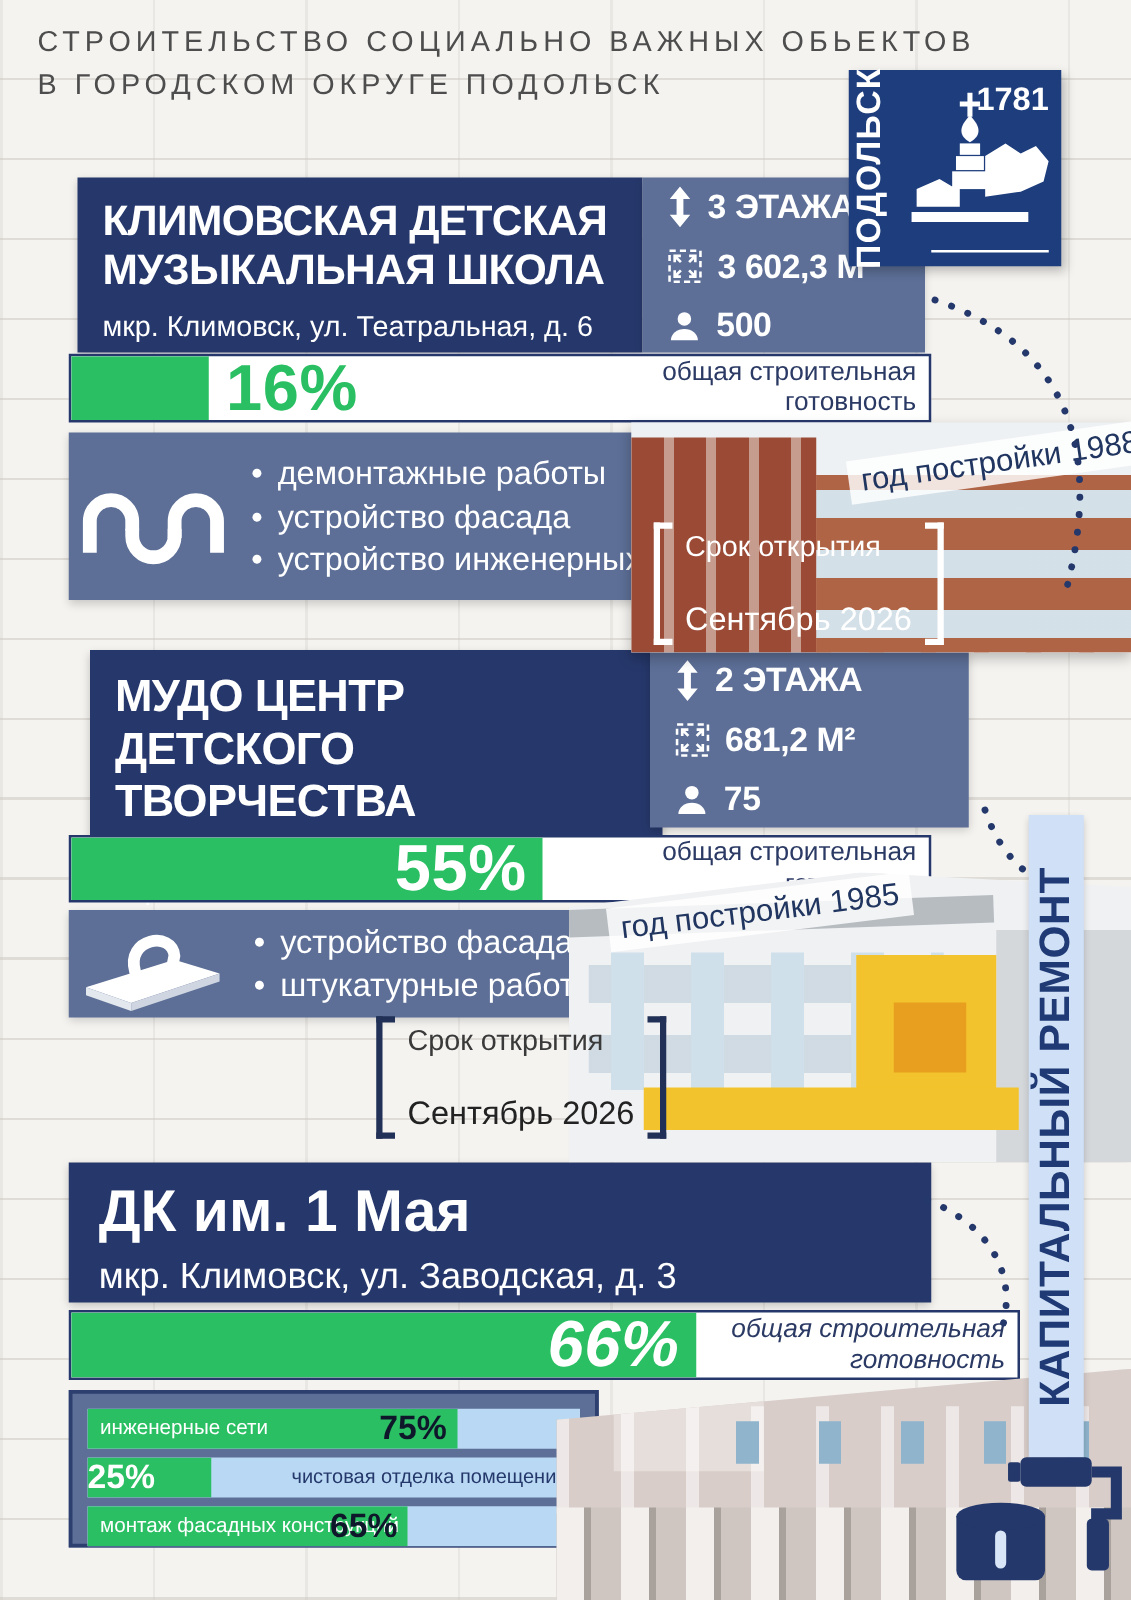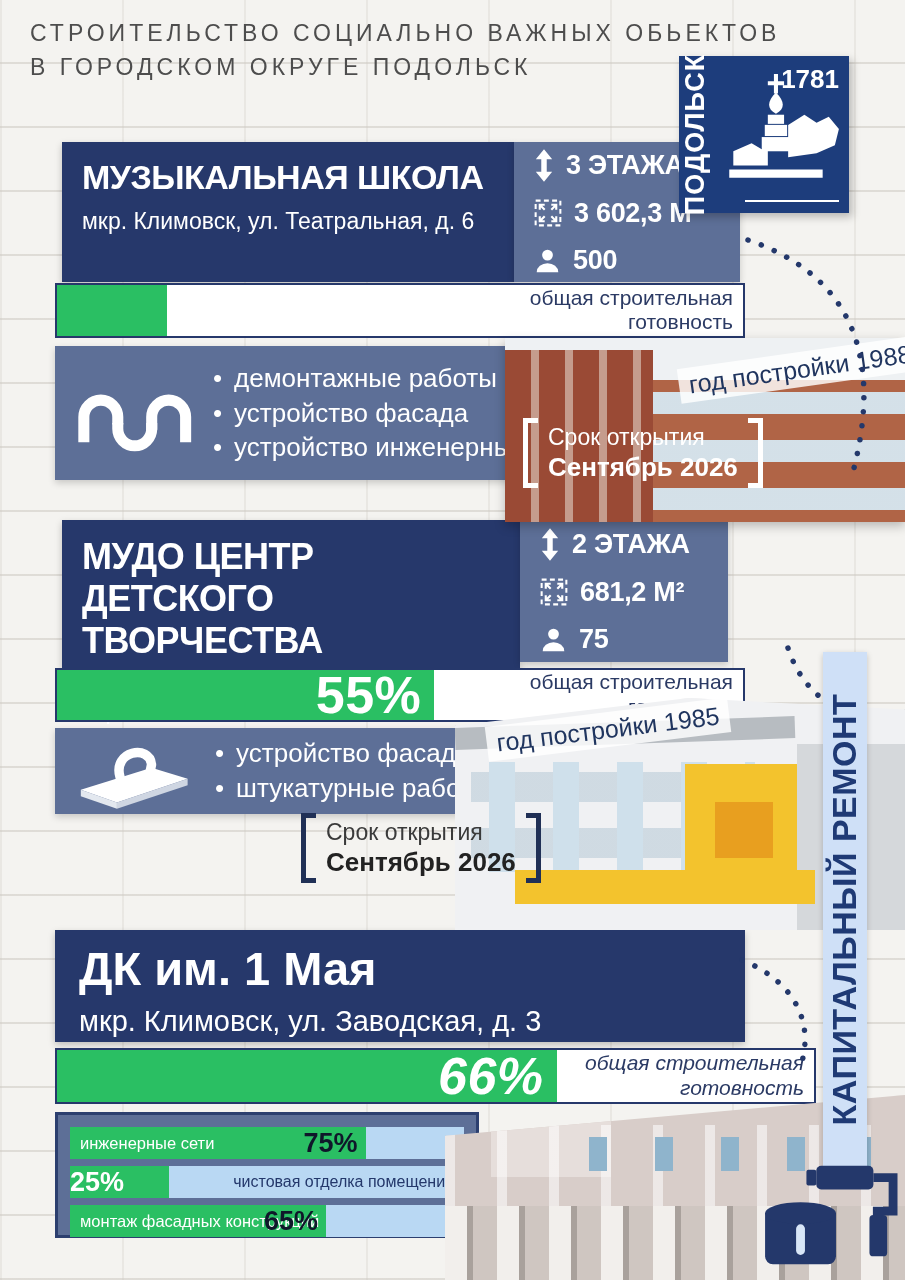--- a/index.html
+++ b/index.html
@@ -31,58 +31,58 @@
   .tblock .addr{font-weight:500;}
   .stats{position:absolute;background:var(--slate);color:#fff;z-index:1;display:flex;flex-direction:column;justify-content:center;gap:16px;padding-left:20px;box-shadow:0 3px 7px rgba(0,0,0,.18);}
   .stat{display:flex;align-items:center;gap:12px;font-weight:700;font-size:27px;letter-spacing:-.3px;}
   .stat svg{flex:0 0 auto;}
   .prow{position:absolute;background:#fff;border:2px solid var(--navy);z-index:1;display:flex;align-items:center;overflow:hidden;}
   .pfill{height:100%;background:var(--green);position:relative;flex:0 0 auto;text-align:right;}
   .pct-out{color:var(--green);font-weight:700;font-size:52px;margin-left:14px;letter-spacing:.5px;}
   .pct-in{position:absolute;right:13px;top:50%;transform:translateY(-50%);color:#fff;font-weight:700;font-size:52px;letter-spacing:.5px;}
   .ready{position:absolute;right:10px;top:50%;transform:translateY(-50%);text-align:right;color:var(--ink);
          font-size:21px;line-height:1.18;font-weight:500;z-index:1;}
-  .works{position:absolute;background:var(--slate);z-index:1;display:flex;align-items:center;padding-left:20px;box-shadow:0 3px 7px rgba(0,0,0,.18);}
+  .works{position:absolute;background:var(--slate);z-index:1;display:flex;align-items:center;padding-left:8px;box-shadow:0 3px 7px rgba(0,0,0,.18);}
   .works ul{list-style:none;margin-left:20px;}
   .works li{display:flex;color:#fff;font-size:26px;line-height:1.34;font-weight:500;}
   .works li::before{content:"•";margin-right:12px;}
   .photo{position:absolute;overflow:hidden;z-index:2;box-shadow:0 4px 10px rgba(0,0,0,.25);}
   .yearstrip{position:absolute;z-index:4;color:#20355f;font-size:25px;font-weight:500;text-align:center;
              background:rgba(255,255,255,.82);padding:3px 10px;white-space:nowrap;}
   .opening{position:absolute;z-index:4;display:flex;align-items:stretch;}
   .opening .br{width:15px;border:5px solid #fff;}
   .opening .br.l{border-right:none;}
   .opening .br.r{border-left:none;}
   .opening .mid{padding:5px 10px;text-align:left;}
   .opening .ol1{font-size:23px;line-height:1.25;color:#fff;font-weight:500;}
-  .opening .ol2{font-size:26px;font-weight:700;color:#fff;}
+  .opening .ol2{font-size:26px;font-weight:400;color:#fff;margin-top:28px;}
   .opening.dark .br{border-color:#203056;}
   .opening.dark .ol1{color:#3a3a3a;}
   .opening.dark .ol2{color:#222;}
   
   .c1-title{left:62px;top:142px;width:452px;height:140px;padding:16px 0 0 20px;}
   .c1-title .t{font-size:34px;}
   .c1-title .addr{font-size:23px;margin-top:11px;}
   .c1-stats{left:514px;top:142px;width:226px;height:140px;}
   .c1-prow{left:55px;top:283px;width:690px;height:55px;}
   .c1-works{left:55px;top:346px;width:690px;height:134px;}
   .ph1{left:505px;top:338px;width:400px;height:184px;background:#eef1f3;}
   .ph1 .tower{position:absolute;left:0;top:12px;width:148px;bottom:0;
       background:repeating-linear-gradient(90deg,#9a4a35 0 26px,#c59c8d 26px 34px);}
   .ph1 .main{position:absolute;left:148px;top:42px;right:0;bottom:0;background:#b06446;
       background-image:
         repeating-linear-gradient(0deg, transparent 0 12px, rgba(214,231,241,.95) 12px 34px, transparent 34px 48px),
         repeating-linear-gradient(90deg, rgba(176,100,70,1) 0 12px, transparent 12px 42px);}
   .y1{left:678px;top:352px;transform:rotate(-8deg);}
   .o1{left:523px;top:418px;}
   
-  .c2-title{left:62px;top:520px;width:458px;height:181px;padding:16px 0 0 20px;}
+  .c2-title{left:72px;top:520px;width:458px;height:181px;padding:16px 0 0 20px;}
   .c2-title .t{font-size:36px;}
   .c2-title .addr{font-size:23.5px;margin-top:10px;}
-  .c2-stats{left:520px;top:520px;width:208px;height:142px;}
+  .c2-stats{left:520px;top:520px;width:255px;height:142px;}
   .c2-prow{left:55px;top:668px;width:690px;height:54px;}
   .c2-works{left:55px;top:728px;width:690px;height:86px;}
   .ph2{left:455px;top:698px;width:450px;height:232px;background:#f0f1f3;
        clip-path:polygon(0 12%,52% 0,100% 5%,100% 100%,0 100%);}
   .ph2 .roof{position:absolute;top:24px;left:0;right:110px;height:22px;background:#b7bcc1;transform:rotate(-2deg);}
   .ph2 .win{position:absolute;left:16px;top:64px;right:150px;height:110px;
       background:repeating-linear-gradient(90deg,transparent 0 18px,#cfe0eb 18px 44px,transparent 44px 64px),
                  repeating-linear-gradient(0deg,transparent 0 14px,rgba(175,196,210,.5) 14px 44px,transparent 44px 56px);}
   .ph2 .yel{position:absolute;right:108px;top:66px;width:112px;height:132px;background:#f3c32d;}
   .ph2 .yel-in{position:absolute;right:132px;top:104px;width:58px;height:56px;background:#e89f1f;}
@@ -144,20 +144,21 @@
         <path d="M74 52 l16 -10 l12 8 l12 -6 l10 12 l-4 16 l-18 8 l-28 4 z"></path>
         <path d="M20 78 l18 -8 l10 6 l6 -4 v20 h-34 z"></path>
         <path d="M16 96 h92 v8 h-92 z"></path>
       </g>
     </svg>
     <div class="logo-line"></div>
   </div>
 
   <div class="tblock c1-title">
     <div class="t">
+      <div>КЛИМОВСКАЯ ДЕТСКАЯ</div>
       <div>МУЗЫКАЛЬНАЯ ШКОЛА</div>
     </div>
     <div class="addr">мкр. Климовск, ул. Театральная, д. 6</div>
   </div>
 
   <div class="stats c1-stats">
     <div class="stat">
       <svg width="20" height="33" viewBox="0 0 22 36">
           <path fill="#fff" d="M11 0 L20 11 H14 V25 H20 L11 36 L2 25 H8 V11 H2 Z"></path>
         </svg>
@@ -181,20 +182,21 @@
             <circle cx="15" cy="9" r="6"></circle>
             <path d="M3 28 a12 10 0 0 1 24 0 z"></path>
           </g>
         </svg>
       <span>500</span>
     </div>
   </div>
 
   <div class="prow c1-prow">
     <div class="pfill" style="width: 16%;"></div>
+    <span class="pct-out">16%</span>
     <div class="ready">
       <div>общая строительная</div>
       <div>готовность</div>
     </div>
   </div>
 
   <div class="works c1-works">
     <svg width="118" height="80" viewBox="0 0 160 105">
       <g stroke="#fff" stroke-width="15" fill="none">
         <path d="M12 92 V58 a23 23 0 0 1 46 0 v10"></path>

